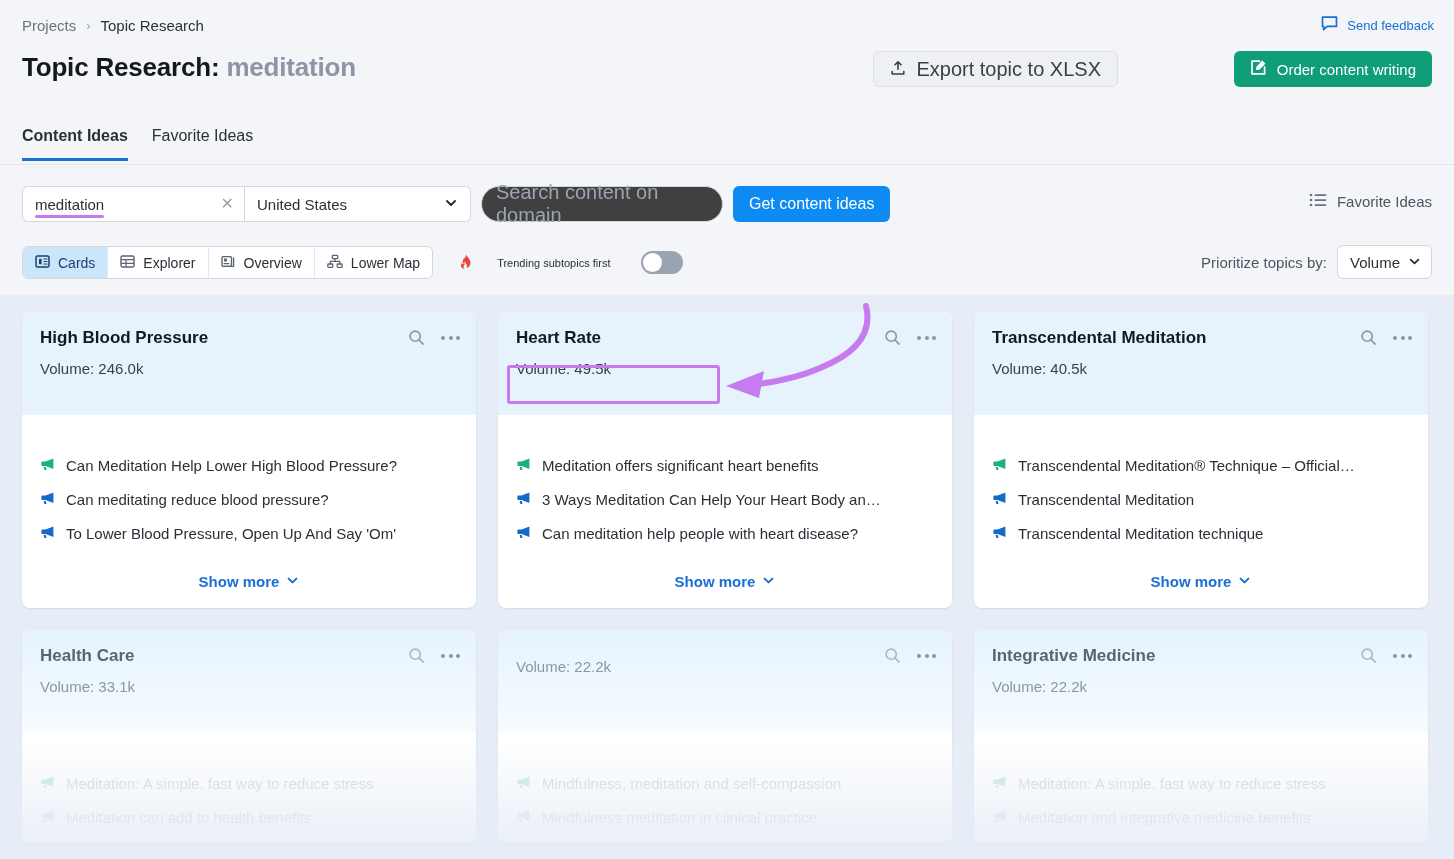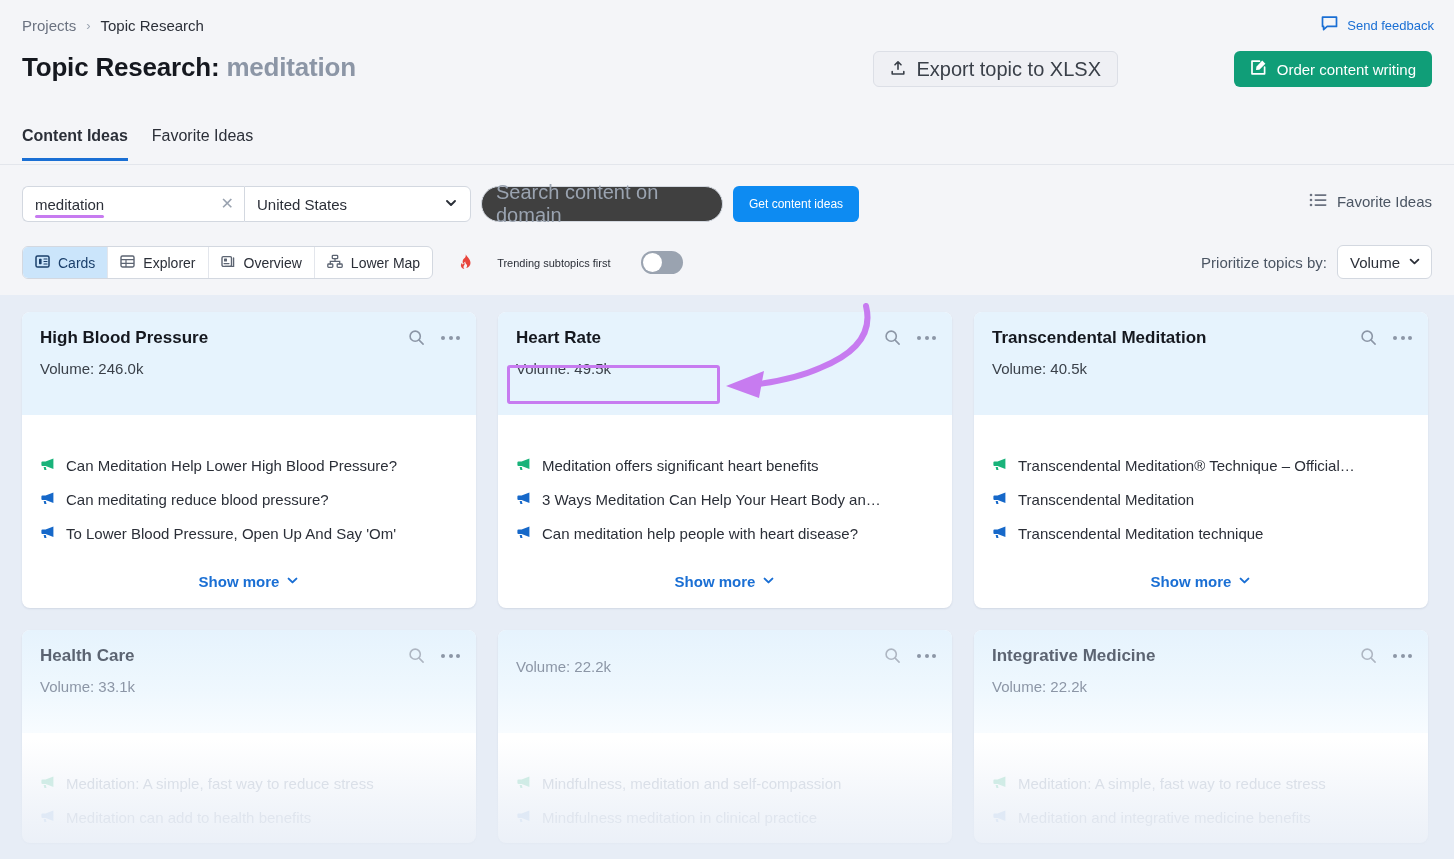--- a/index.html
+++ b/index.html
@@ -84,21 +84,21 @@
   .country-box .chev { margin-left: auto; }
   .domain-box {
     margin-left: 10px; width: 242px; height: 36px; background: #404040;
     border: 1px solid #d3d8e0; border-radius: 18px;
     display: flex; align-items: center; padding: 0 14px;
     font-size: 20px; color: #9aa3b0; cursor: text;
   }
   .btn-ideas {
     margin-left: 10px; height: 36px; padding: 0 16px;
     background: #0d8bf2; border: none; border-radius: 6px;
-    font-size: 12px; color: #fff; display: flex; align-items: center; cursor: pointer;
+    font-size: 16px; color: #fff; display: flex; align-items: center; cursor: pointer;
   }
 
   .fav-ideas {
     position: absolute; right: 22px; top: 192px;
     display: flex; align-items: center; gap: 10px;
     font-size: 15px; color: #4b5563; cursor: pointer;
   }
 
   
   .viewrow { position: absolute; left: 22px; top: 246px; display: flex; align-items: center; }

